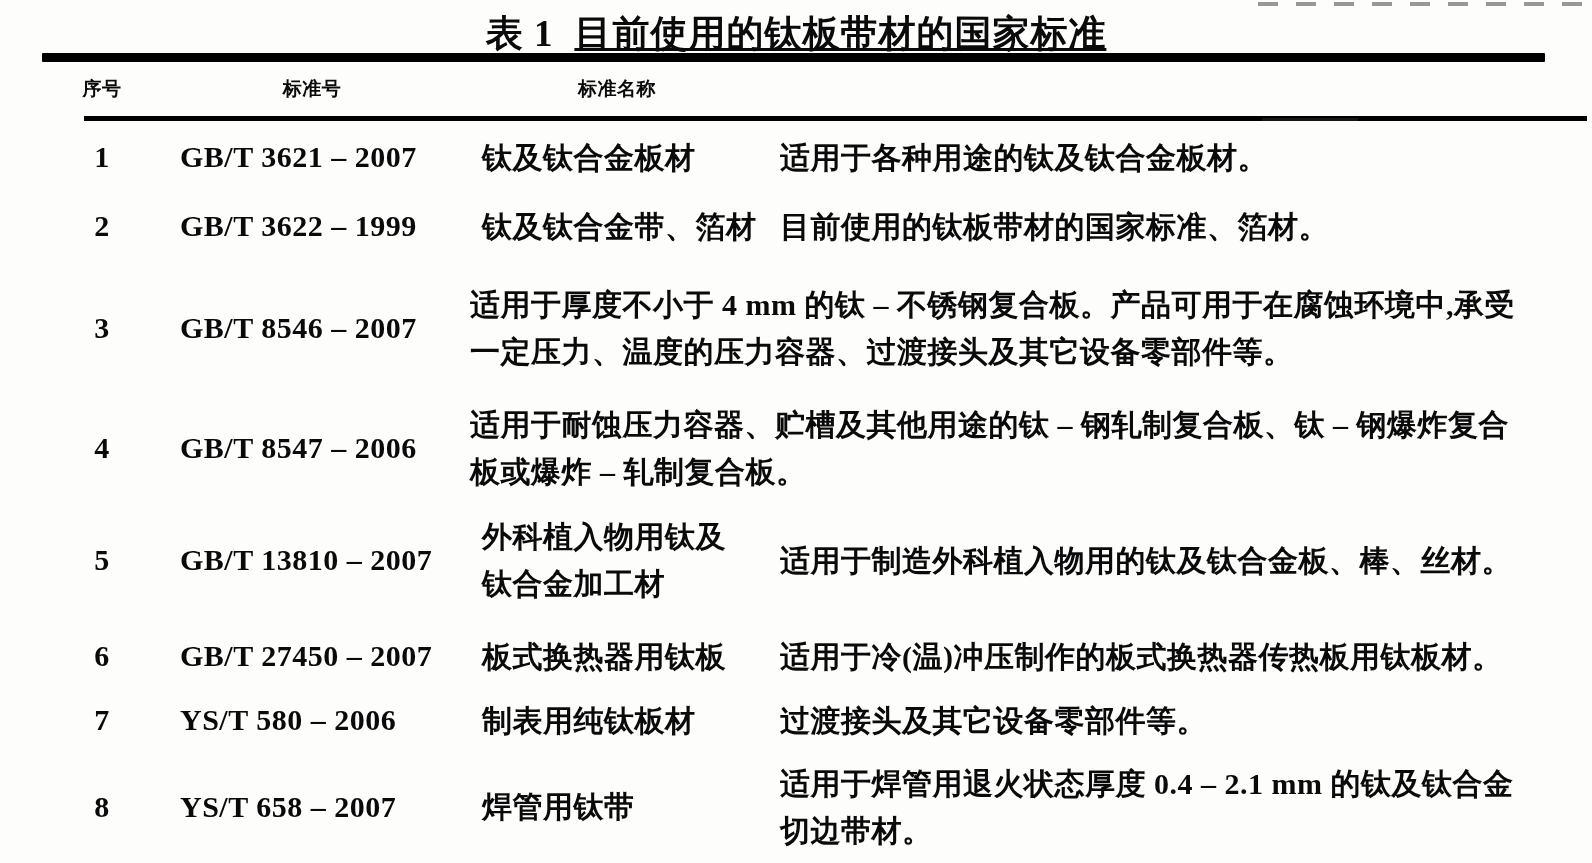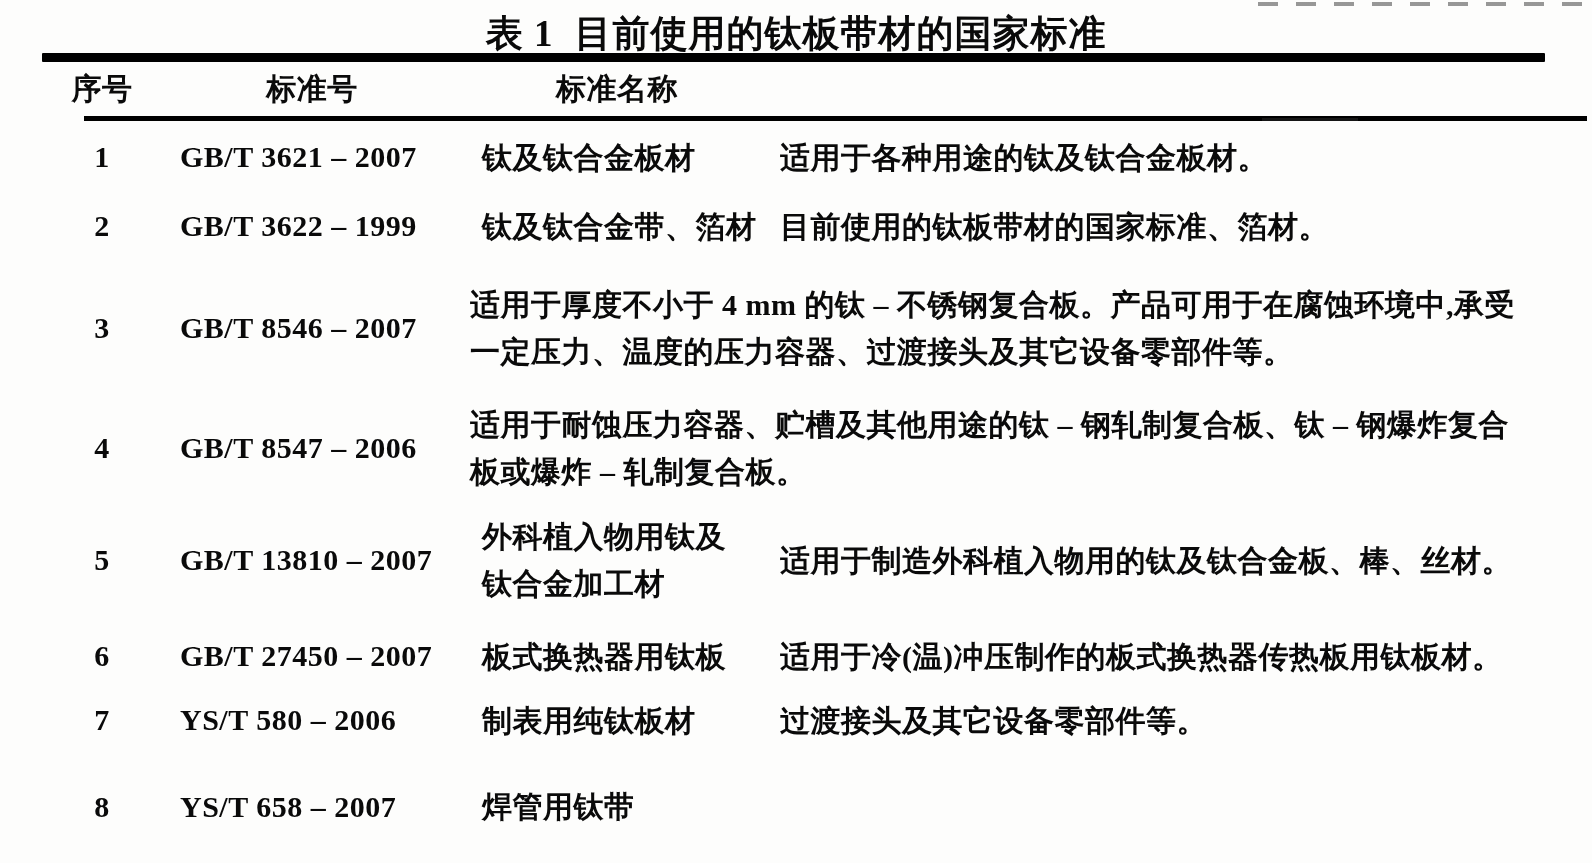--- a/index.html
+++ b/index.html
@@ -13,32 +13,32 @@
     font-weight:bold;
   }
   .title{
     height:44px;
     padding-top:9px;
     text-align:center;
     font-size:37px;
     letter-spacing:1px;
     white-space:nowrap;
   }
-  .title .t-text{margin-left:21px;}
+  .title .t-text{margin-left:21px;text-decoration:underline;}
   .rule{margin-left:42px;width:1503px;background:#000;}
   .rule-top{height:9px;border-radius:1px;}
   .rule-mid{height:5px;}
   .tbl{margin-left:42px;width:1503px;}
   .row{
     display:flex;
     align-items:center;
     font-size:30px;
     letter-spacing:0.5px;
   }
-  .row-header{height:54px;font-size:30px;}
+  .row-header{height:54px;font-size:19px;}
   .c1{flex:none;width:120px;text-align:center;box-sizing:border-box;}
   .c2{flex:none;width:300px;padding-left:18px;box-sizing:border-box;white-space:nowrap;}
   .c3{flex:none;width:310px;padding-left:20px;box-sizing:border-box;white-space:pre-line;line-height:47px;}
   .c4{flex:1;padding-left:8px;padding-right:12px;box-sizing:border-box;line-height:47px;}
   .row-header .c2,.row-header .c3,.row-header .c4{
     padding:0;text-align:center;white-space:nowrap;line-height:normal;
   }
   .h72{height:72px;}
   .h66{height:66px;}
   .h138{height:138px;}
@@ -125,16 +125,17 @@
       <div class="c1">7</div>
       <div class="c2">YS/T 580 – 2006</div>
       <div class="c3">制表用纯钛板材</div>
       <div class="c4">过渡接头及其它设备零部件等。</div>
     </div>
 
     <div class="row h115">
       <div class="c1">8</div>
       <div class="c2">YS/T 658 – 2007</div>
       <div class="c3">焊管用钛带</div>
+      <div class="c4">适用于焊管用退火状态厚度 0.4 – 2.1 mm 的钛及钛合金切边带材。</div>
     </div>
 
   </div>
 </div>
 
 </body></html>

